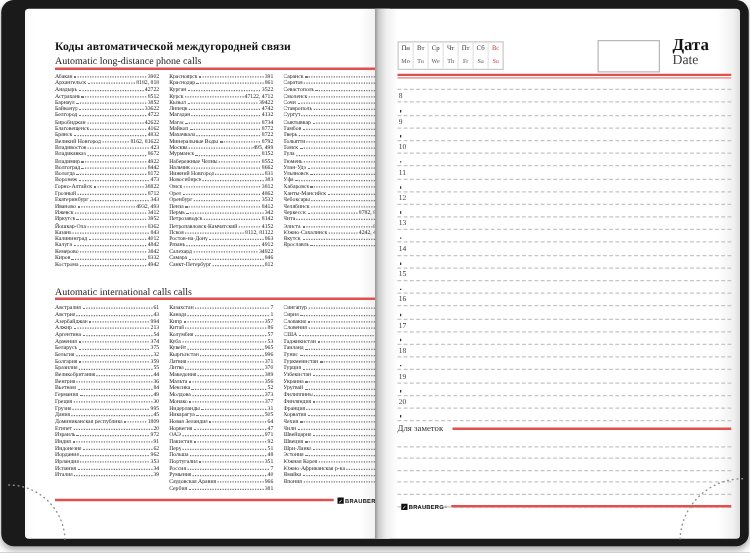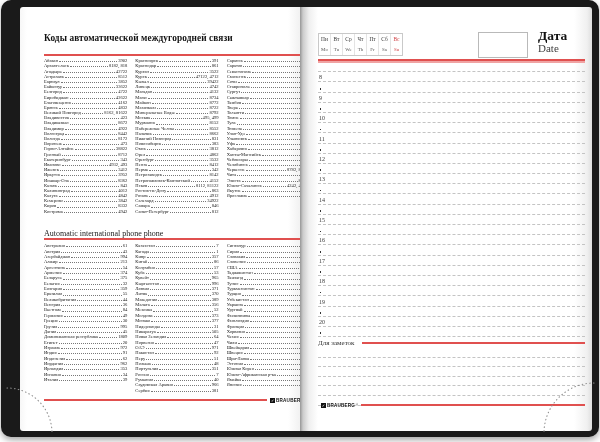--- a/index.html
+++ b/index.html
@@ -72,20 +72,21 @@
   .arc-right{right:4px;bottom:7px;}
 </style>
 </head>
 <body>
 
 <div class="canvas">
   <div class="cover"></div>
 
   <div class="page page-left">
     <div class="ttl" style="top:26px">Коды автоматической междугородней связи</div>
+    <div class="sub" style="top:37px">Automatic long-distance phone calls</div>
     <div class="redline" style="top:47px"></div>
     <div class="cols list1" style="top:51px">
       <div class="col">
           <div class="crow">
             <span class="nm">Абакан</span>
             <span class="lead"></span>
             <span class="cd">3902</span>
           </div>
           <div class="crow">
             <span class="nm">Архангельск</span>
@@ -517,21 +518,21 @@
             <span class="cd">4112</span>
           </div>
           <div class="crow">
             <span class="nm">Ярославль</span>
             <span class="lead"></span>
             <span class="cd">4852</span>
           </div>
         </div>
     </div>
 
-    <div class="sub" style="top:222px">Automatic international phone phone</div>
+    <div class="sub" style="top:222px">Automatic international calls calls</div>
     <div class="redline" style="top:231px"></div>
     <div class="cols list2" style="top:236px">
       <div class="col">
           <div class="crow">
             <span class="nm">Австралия</span>
             <span class="lead"></span>
             <span class="cd">61</span>
           </div>
           <div class="crow">
             <span class="nm">Австрия</span>

